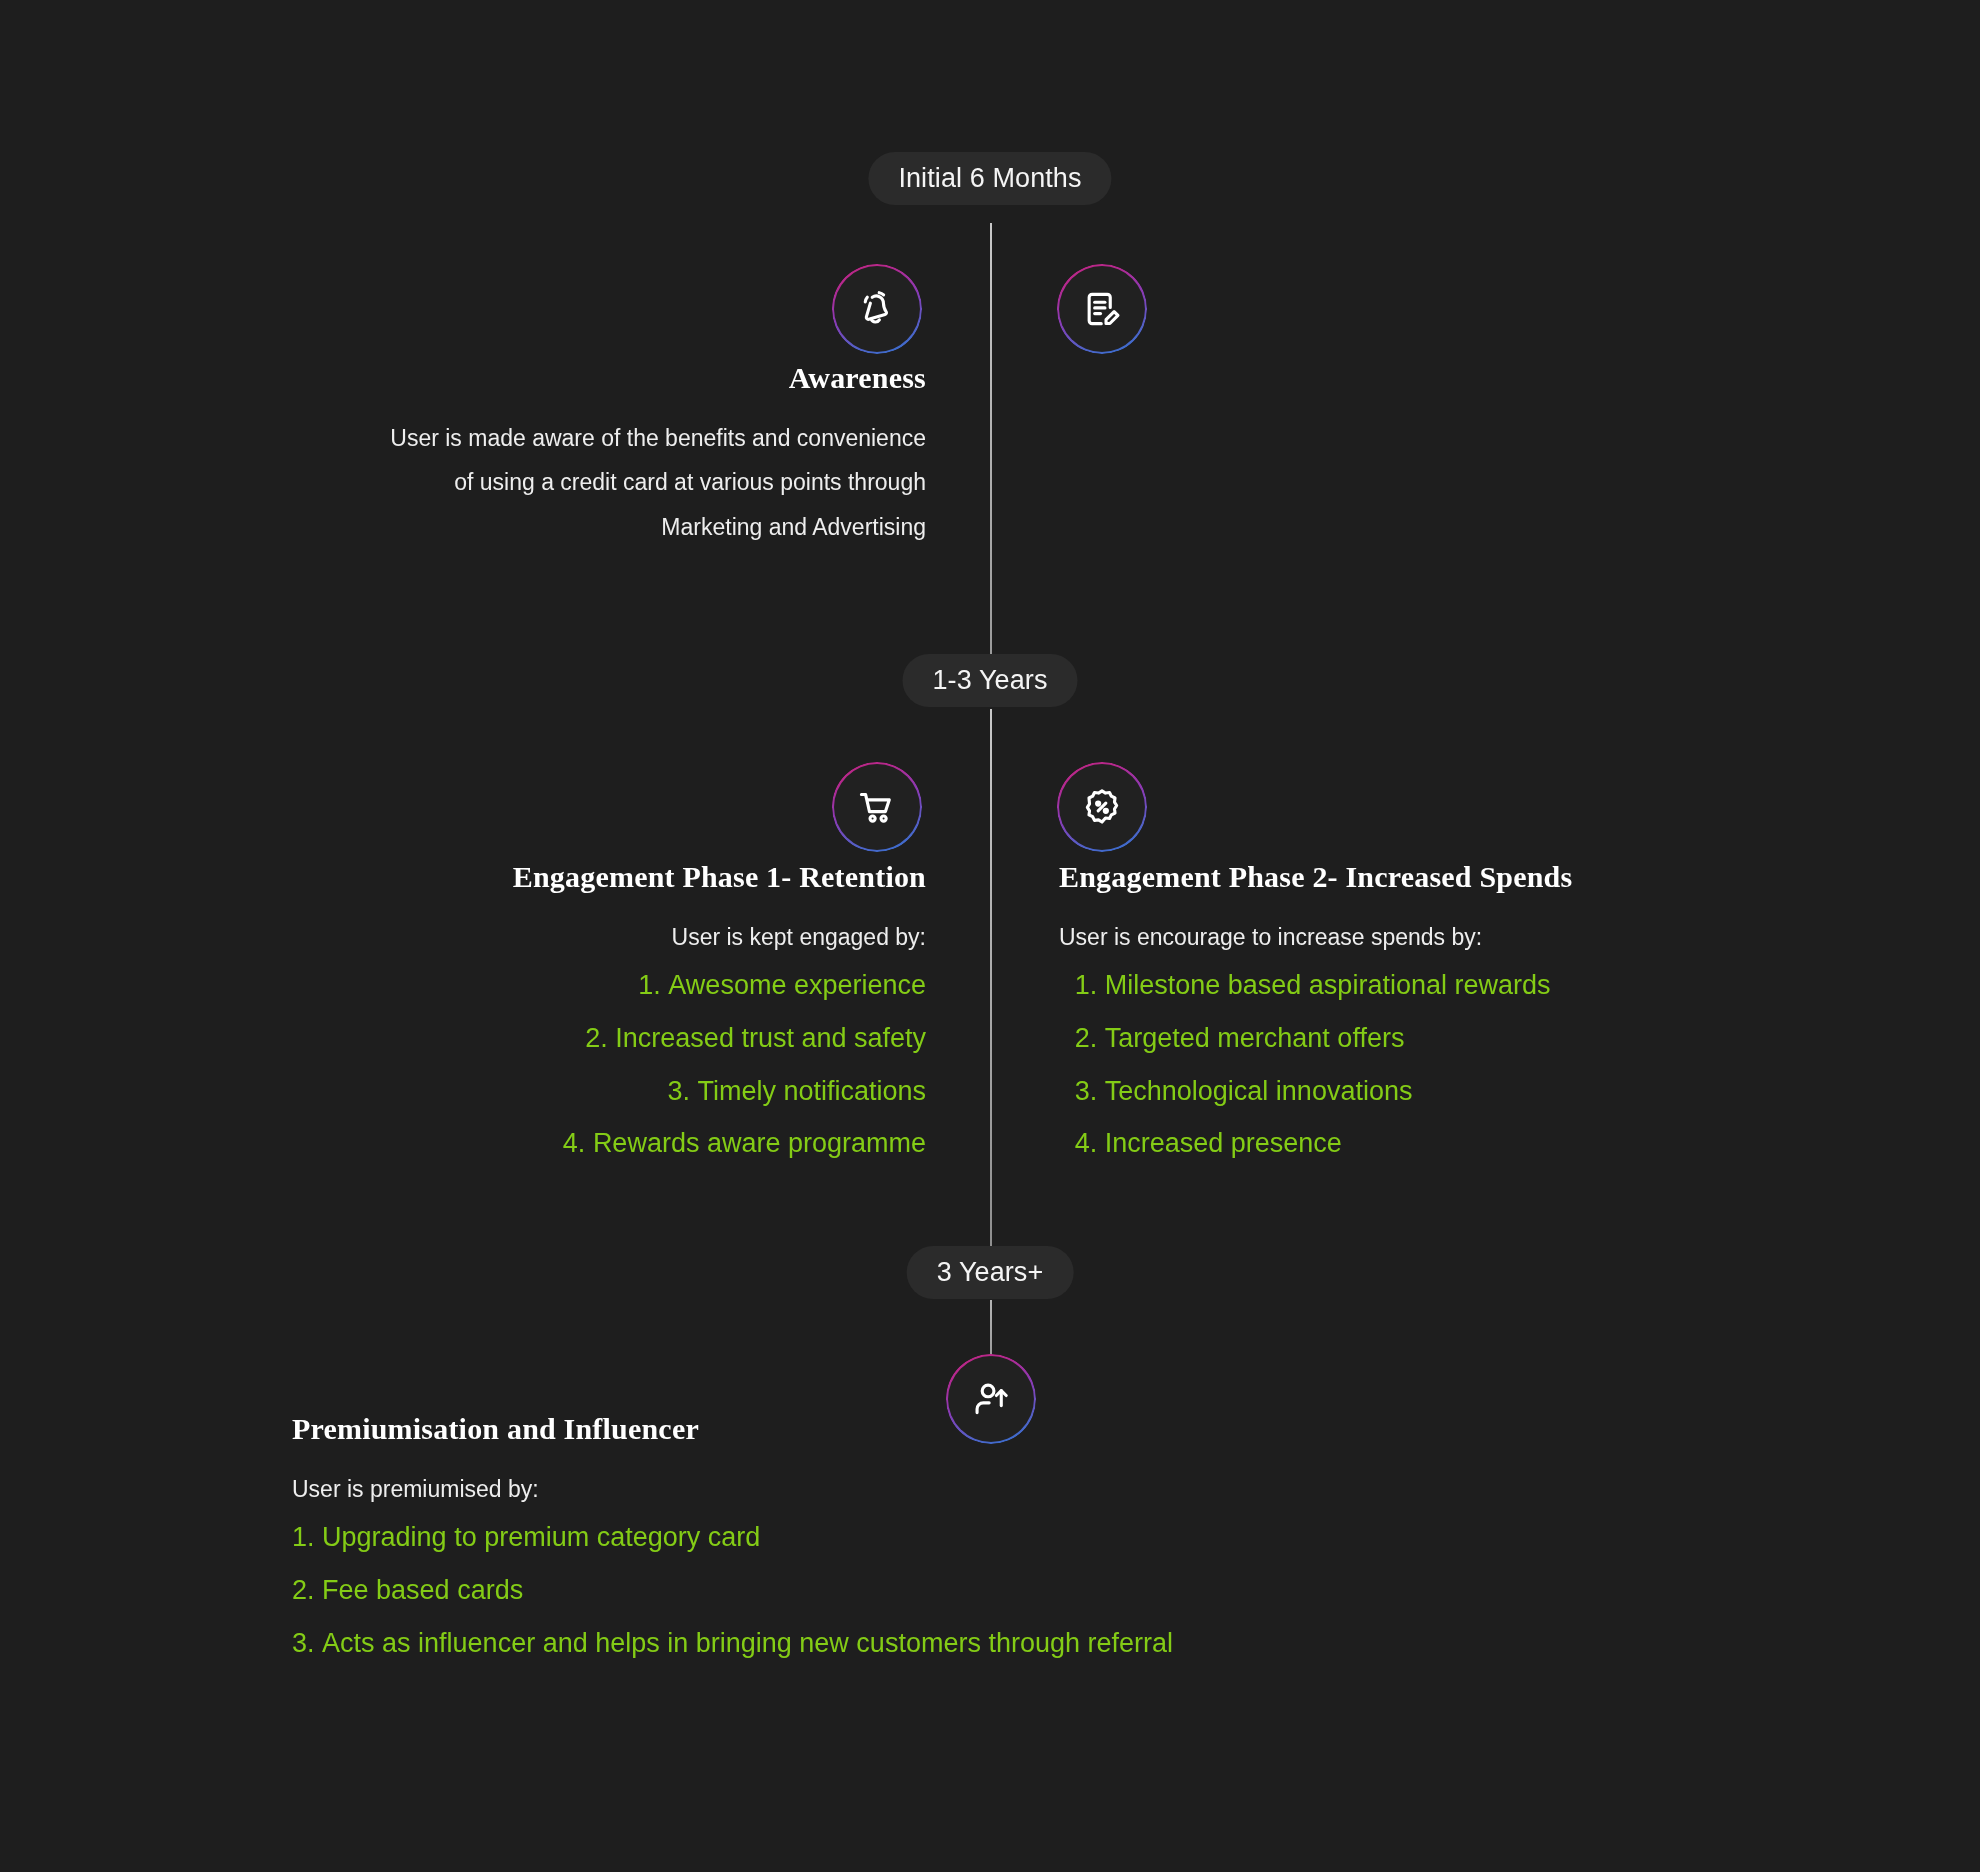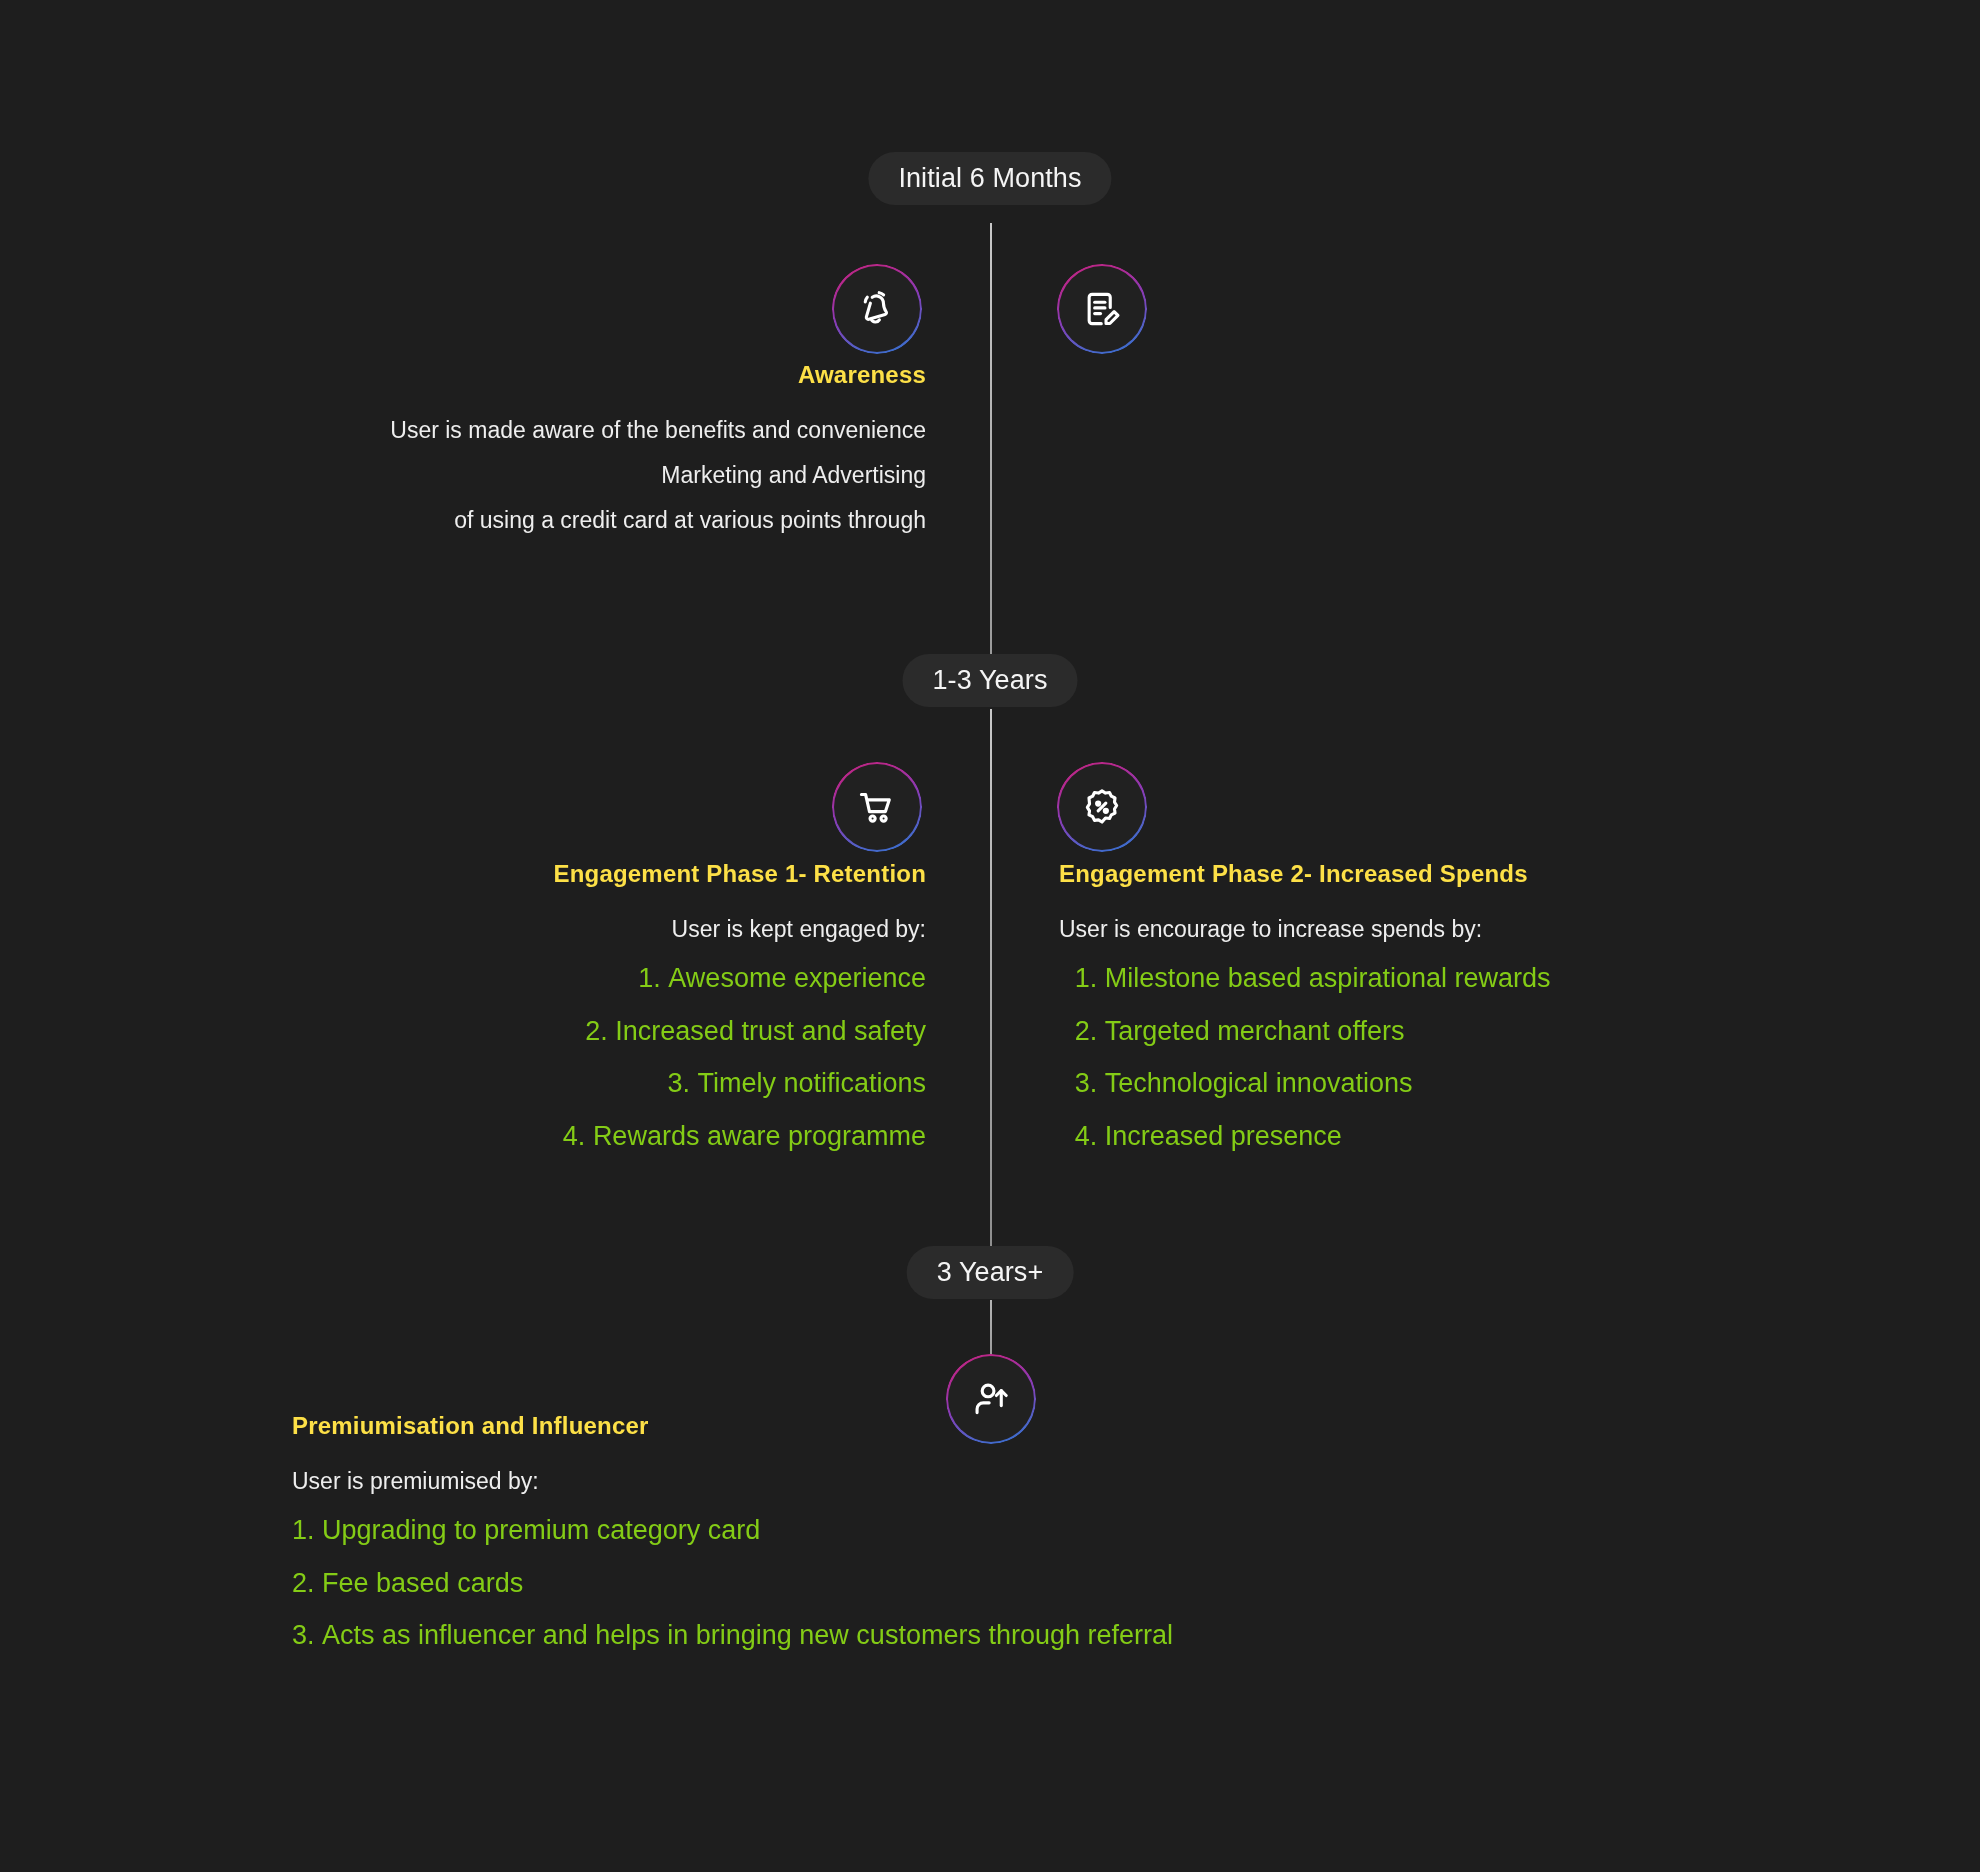--- a/index.html
+++ b/index.html
@@ -78,25 +78,25 @@
             mask-composite: exclude;
   }
   .ring svg { width: 44px; height: 44px; display: block; position: relative; }
 
   
   .stage { position: absolute; }
   .stage.left  { text-align: right; }
   .stage.right { text-align: left; }
 
   .stage-title {
-    font-family: Liberation Sans, sans-serif;
+    font-family: Liberation Serif, serif;
     font-weight: bold;
-    font-size: 24px;
+    font-size: 30px;
     line-height: 1.22;
-    color: #fde047;
+    color: #ffffff;
     margin: 0 0 19px 0;
     letter-spacing: 0.2px;
   }
   .stage-body {
     font-size: 23px;
     line-height: 1.95;
     color: #eeeeee;
     margin: 0;
   }
   .stage-body .ln { display: block; white-space: nowrap; }
@@ -130,22 +130,22 @@
         <path d="M8.9 17.6a2.5 2.5 0 0 0 4.4.3"></path>
         <path d="M5.6 8.1a4.6 4.6 0 0 1 1.1-2.5"></path>
         <path d="M13.2 3.1a4.6 4.6 0 0 1 2.4 1.2"></path>
       </svg>
     </span>
   </div>
   <div class="stage left" style="left:210px; top:360px; width:716px;">
     <div class="stage-title">Awareness</div>
     <div class="stage-body">
       <span class="ln">User is made aware of the benefits and convenience</span>
+      <span class="ln">of using a credit card at various points through</span>
       <span class="ln">Marketing and Advertising</span>
-      <span class="ln">of using a credit card at various points through</span>
     </div>
   </div>
 
   <div class="ring" style="left:1059px; top:266px;">
     <span>
       <svg viewBox="0 0 24 24" fill="none" stroke="#ffffff" stroke-width="1.7" stroke-linecap="round" stroke-linejoin="round">
         <path d="M16.5 11.2V5.6a1.6 1.6 0 0 0-1.6-1.6H6.6A1.6 1.6 0 0 0 5 5.6v12.8A1.6 1.6 0 0 0 6.6 20h5"></path>
         <path d="M8 8.3h5.6"></path>
         <path d="M8 11.4h5.6"></path>
         <path d="M8 14.5h3.2"></path>

